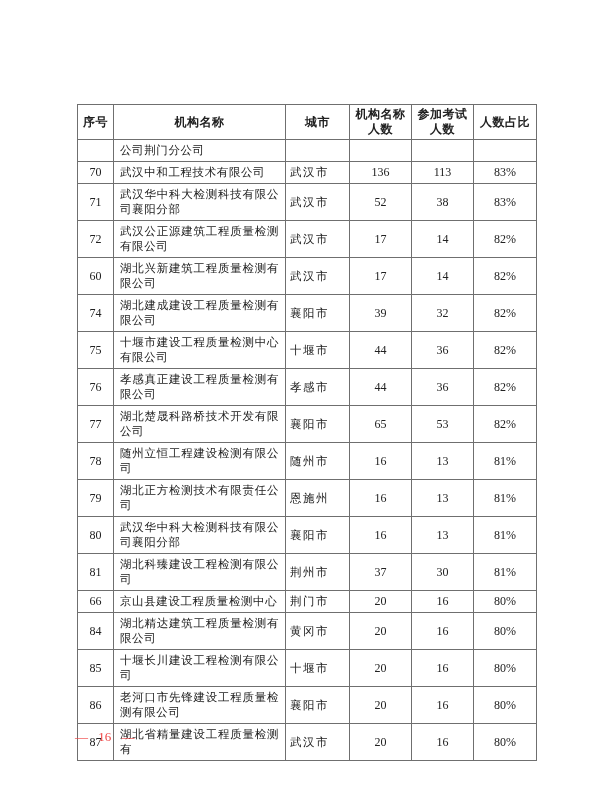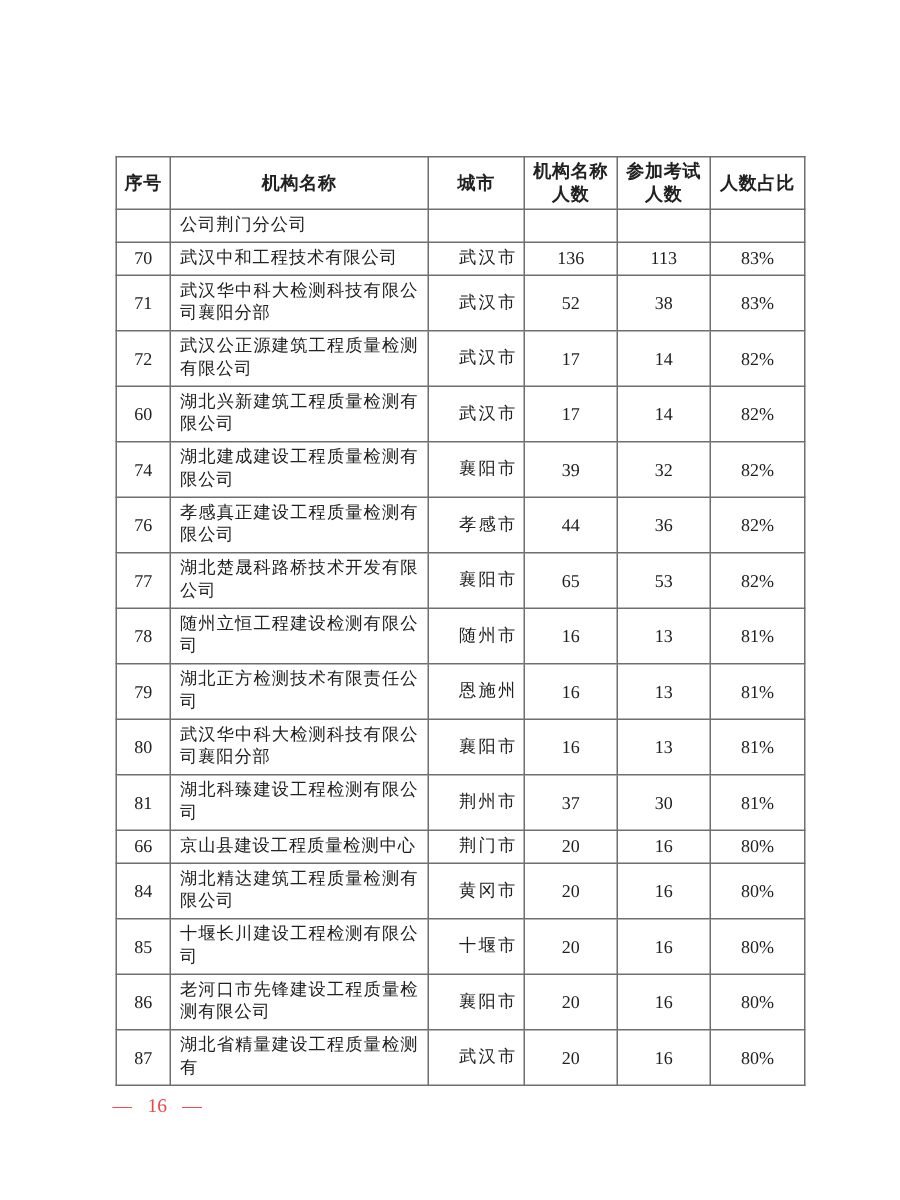--- a/index.html
+++ b/index.html
@@ -46,21 +46,21 @@
   td.c-no, td.c-registered, td.c-examined, td.c-ratio {
     text-align: center;
     font-size: 12px;
   }
   td.c-name {
     text-align: justify;
     letter-spacing: 0.6px;
     padding: 3px 6px;
   }
   td.c-city {
-    text-align: right;
+    text-align: left;
     letter-spacing: 1.5px;
   }
   .footer {
     position: absolute;
     left: 75px; top: 729px;
     font-size: 13px;
     color: #ef4444;
     word-spacing: 7px;
   }
 </style>
@@ -133,20 +133,28 @@
         </tr>
         <tr>
           <td class="c-no">74</td>
           <td class="c-name">湖北建成建设工程质量检测有限公司</td>
           <td class="c-city">襄阳市</td>
           <td class="c-registered">39</td>
           <td class="c-examined">32</td>
           <td class="c-ratio">82%</td>
         </tr>
         <tr>
+          <td class="c-no">75</td>
+          <td class="c-name">十堰市建设工程质量检测中心有限公司</td>
+          <td class="c-city">十堰市</td>
+          <td class="c-registered">44</td>
+          <td class="c-examined">36</td>
+          <td class="c-ratio">82%</td>
+        </tr>
+        <tr>
           <td class="c-no">76</td>
           <td class="c-name">孝感真正建设工程质量检测有限公司</td>
           <td class="c-city">孝感市</td>
           <td class="c-registered">44</td>
           <td class="c-examined">36</td>
           <td class="c-ratio">82%</td>
         </tr>
         <tr>
           <td class="c-no">77</td>
           <td class="c-name">湖北楚晟科路桥技术开发有限公司</td>

